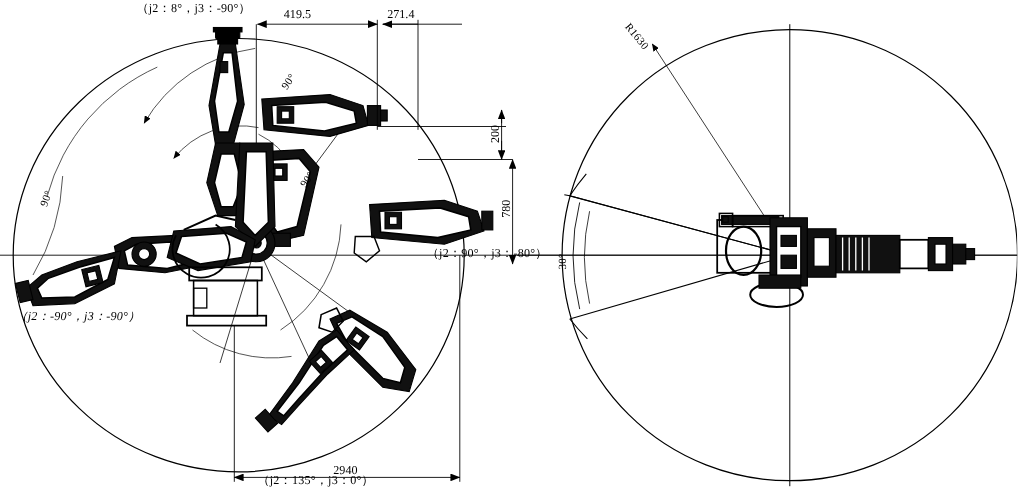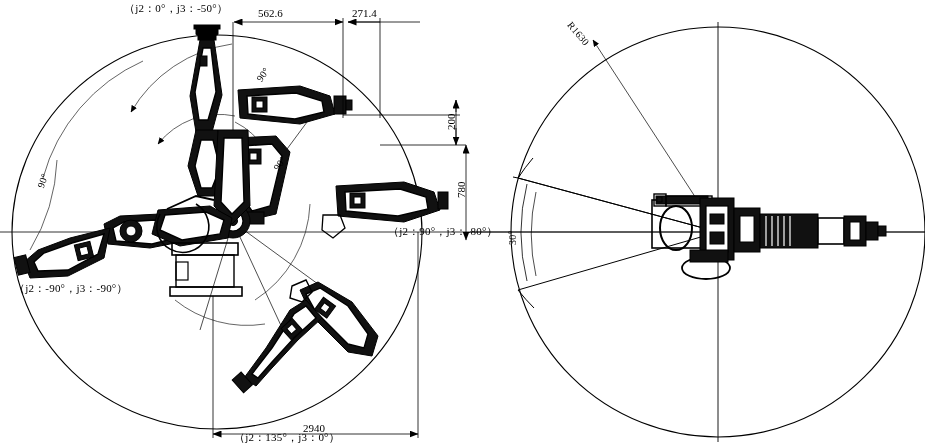--- a/index.html
+++ b/index.html
@@ -249,29 +249,29 @@
         <rect x="850" y="222" width="10" height="18" fill="#fff"></rect>
         <rect x="866" y="222" width="12" height="18" fill="#111"></rect>
         <rect x="878" y="226" width="8" height="10" fill="#111"></rect>
 
         <ellipse cx="706" cy="268" rx="24" ry="11" fill="none" stroke="#000" stroke-width="1.8"></ellipse>
         <rect x="690" y="250" width="38" height="12" fill="#111"></rect>
       </g>
     </g>
   </svg>
 
-  <div class="lbl" style="left:124px;top:3px;">（j2：0°，j3：-50°）</div>
-
-  <div class="lbl" style="left:14px;top:283px;">（j2：-90°，j3：-90°）</div>
+  <div class="lbl" style="left:124px;top:3px;">（j2：8°，j3：-90°）</div>
+
+  <div class="lbl" style="left:14px;top:283px;font-style:italic;">（j2：-90°，j3：-90°）</div>
 
   <div class="lbl" style="left:388px;top:226px;">（j2：90°，j3：-80°）</div>
 
   <div class="lbl" style="left:234px;top:405px;margin-top:27px;">（j2：135°，j3：0°）</div>
 
-  <div class="dim" style="left:258px;top:8px;">562.6</div>
+  <div class="dim" style="left:258px;top:8px;">419.5</div>
 
   <div class="dim" style="left:352px;top:8px;">271.4</div>
 
   <div class="dim rot90" style="left:446px;top:130px;">200</div>
 
   <div class="dim rot90" style="left:456px;top:198px;">780</div>
 
   <div class="dim" style="left:303px;top:423px;">2940</div>
 
   <div class="lbl small rotNeg" style="left:36px;top:186px;">90°</div>

